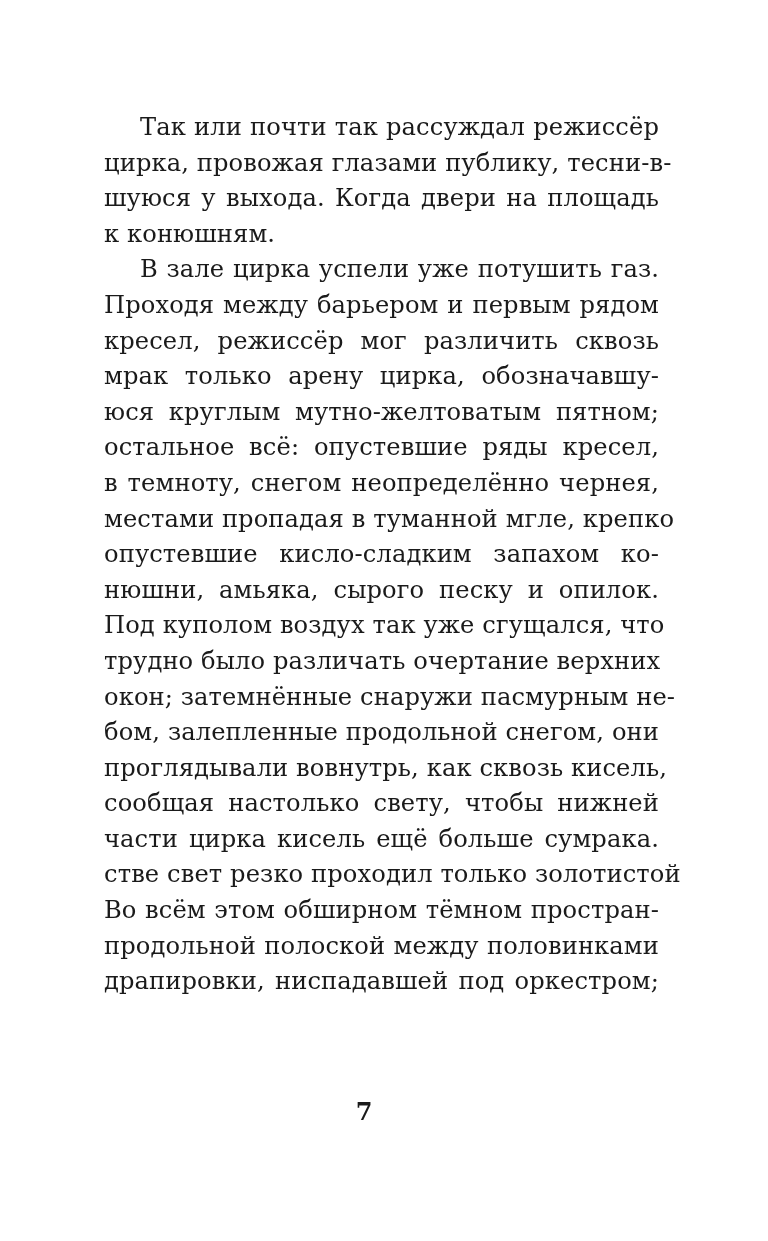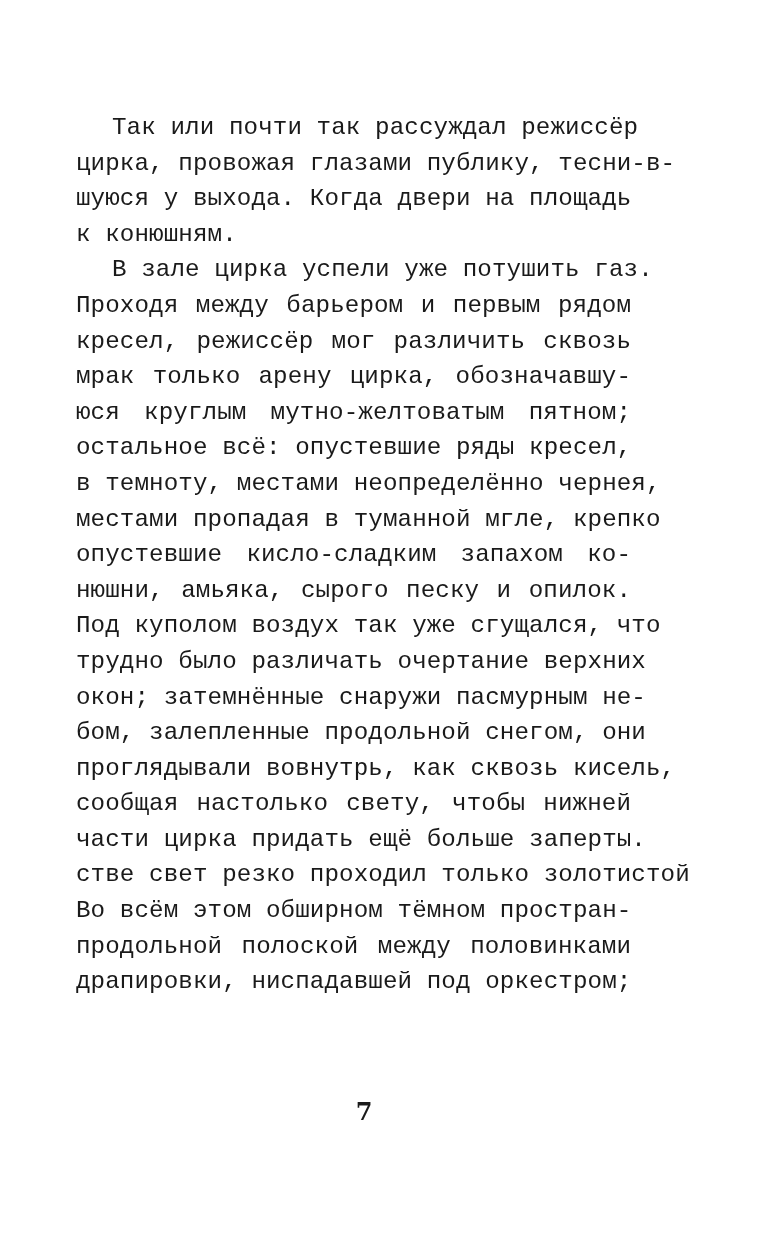--- a/index.html
+++ b/index.html
@@ -10,24 +10,23 @@
   body {
     width: 768px;
     height: 1241px;
     position: relative;
     overflow: hidden;
     font-family: "DejaVu Serif", "Liberation Serif", serif;
     color: #1a1a1a;
   }
   .page {
     position: absolute;
-    left: 76px;
+    left: 104px;
     top: 110px;
     width: 555px;
-    font-family: Liberation Mono, monospace;
   }
   .para {
     margin: 0;
     padding: 0;
   }
   .line {
     display: block;
     height: 35.6px;
     line-height: 35.6px;
     font-size: 24.2px;
@@ -65,31 +64,31 @@
     <span class="line">шуюся у выхода. Когда двери на площадь</span>
     <span class="line last">к конюшням.</span>
   </p>
   <p class="para">
     <span class="line first">В зале цирка успели уже потушить газ.</span>
     <span class="line">Проходя между барьером и первым рядом</span>
     <span class="line">кресел, режиссёр мог различить сквозь</span>
     <span class="line">мрак только арену цирка, обозначавшу-</span>
     <span class="line">юся круглым мутно-желтоватым пятном;</span>
     <span class="line">остальное всё: опустевшие ряды кресел,</span>
-    <span class="line">в темноту, местами неопределённо чернея,</span>
+    <span class="line">в темноту, снегом неопределённо чернея,</span>
     <span class="line">местами пропадая в туманной мгле, крепко</span>
     <span class="line">опустевшие кисло-сладким запахом ко-</span>
     <span class="line">нюшни, амьяка, сырого песку и опилок.</span>
     <span class="line">Под куполом воздух так уже сгущался, что</span>
     <span class="line">трудно было различать очертание верхних</span>
     <span class="line">окон; затемнённые снаружи пасмурным не-</span>
     <span class="line">бом, залепленные продольной снегом, они</span>
     <span class="line">проглядывали вовнутрь, как сквозь кисель,</span>
     <span class="line">сообщая настолько свету, чтобы нижней</span>
-    <span class="line">части цирка придать ещё больше заперты.</span>
+    <span class="line">части цирка кисель ещё больше сумрака.</span>
     <span class="line">стве свет резко проходил только золотистой</span>
     <span class="line">Во всём этом обширном тёмном простран-</span>
     <span class="line">продольной полоской между половинками</span>
     <span class="line">драпировки, ниспадавшей под оркестром;</span>
   </p>
 </div>
 
 <div class="page-number">7</div>
 
 </body></html>

